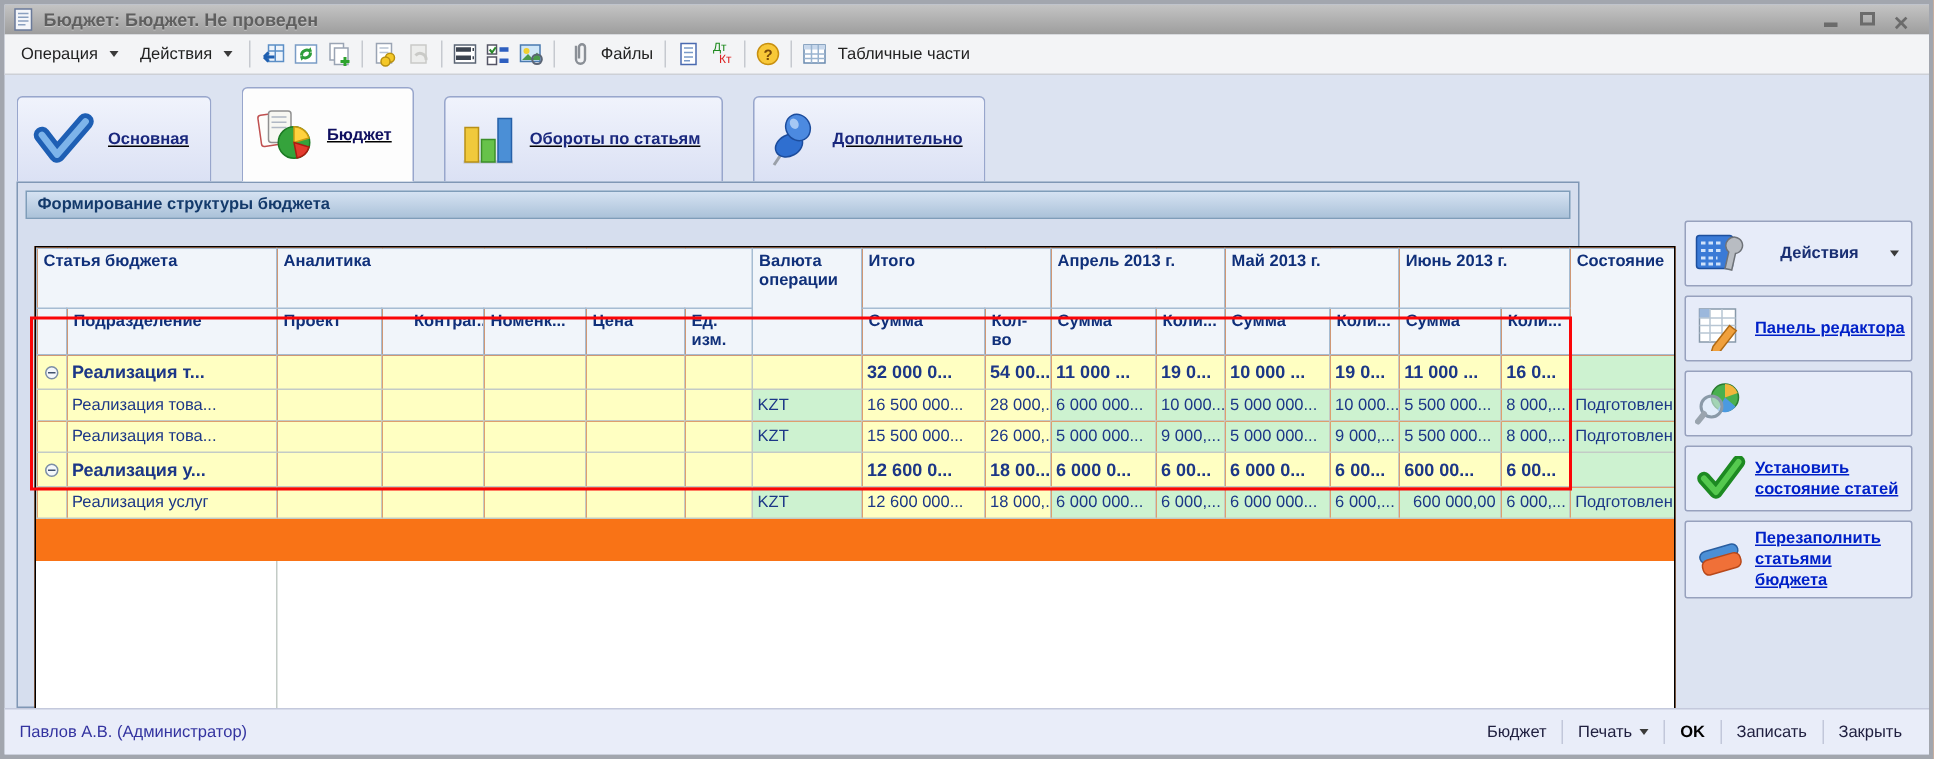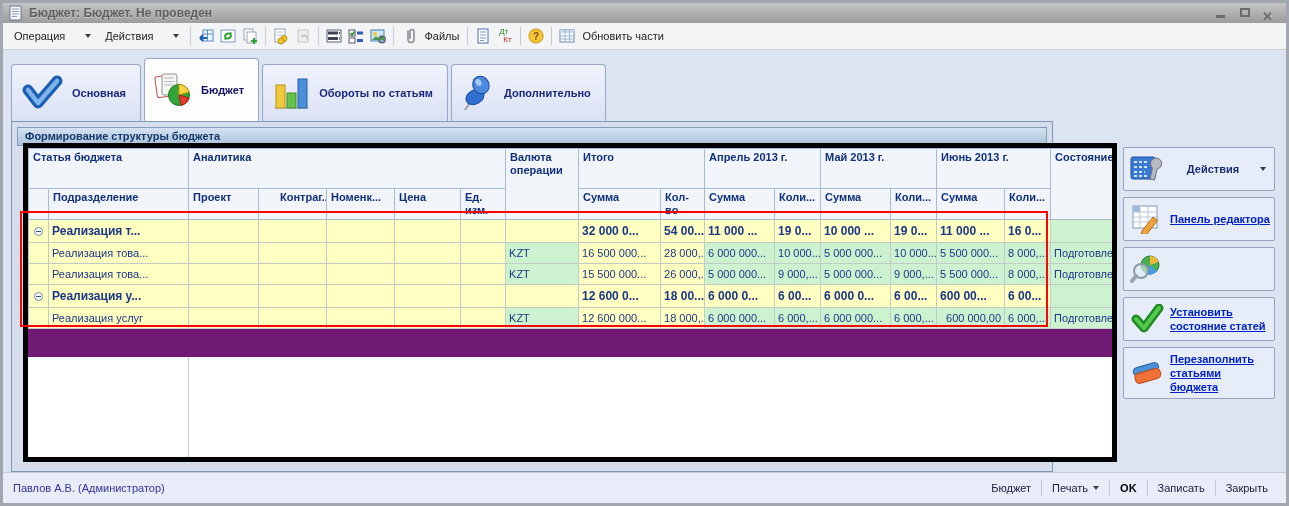--- a/index.html
+++ b/index.html
@@ -14,46 +14,46 @@
                      text-shadow:0 1px 0 rgba(255,255,255,.35); }
   .win-btns { display:flex; gap:10px; align-items:center; padding-right:4px; }
   .win-btn { width:14px; height:12px; position:relative; cursor:default; }
   .glyph-min { position:absolute; left:2px; bottom:1px; width:9px; height:3px; background:#6b6b6b; }
   .glyph-max { position:absolute; left:2px; top:1px; width:10px; height:9px; border:2px solid #6b6b6b; }
   .glyph-close { color:#6b6b6b; font-weight:bold; font-size:13px; line-height:12px; }
 
   
   .toolbar { height:27px; background:#f3f4f6; border-bottom:1px solid #cdd0d6;
              display:flex; align-items:center; padding:0 4px; font-size:11px; color:#222; }
-  .tb-menu { display:flex; align-items:center; gap:20px; padding:3px 7px; border-radius:2px; cursor:default; }
+  .tb-menu { display:flex; align-items:center; gap:8px; padding:3px 7px; border-radius:2px; cursor:default; }
   .caret { width:0; height:0; border-left:3px solid transparent; border-right:3px solid transparent;
            border-top:4px solid #3a3a3a; display:inline-block; }
   .tb-sep { width:1px; height:18px; background:#c6c9cf; margin:0 4px; }
   .tb-ico { width:22px; height:20px; display:flex; align-items:center; justify-content:center; border-radius:2px; }
   .tb-label { padding:0 4px; }
   .dtkt { font-size:8px; font-weight:normal; line-height:8px; text-align:left; }
   .dtkt .dt { color:#1f8a1f; } .dtkt .kt { color:#d22; padding-left:4px;margin-top:40px; }
 
   
-  .tabstrip { position:absolute; left:8px; top:55px; height:63px; display:flex; align-items:flex-end; gap:3px; }
+  .tabstrip { position:absolute; left:8px; top:55px; height:63px; display:flex; align-items:flex-end; gap:20px;text-decoration:underline; }
   .tab { height:57px; display:flex; align-items:center; gap:8px; padding:0 14px 0 8px;
          background:linear-gradient(#f0f3fc,#dbe1f4); border:1px solid #98a6cc; border-bottom:none;
          border-radius:4px 4px 0 0; font-size:11px; font-weight:bold; color:#19277d; cursor:default; }
   .tab.active { height:63px; background:#fdfdfd; color:#101060; position:relative; z-index:3; }
 
   
   .panel { position:absolute; left:8px; top:118px; width:1042px; height:351px;
            background:#d6deee; border:1px solid #8097b5; }
   .caption { position:absolute; left:5px; top:5px; right:5px; height:19px;
              background:linear-gradient(#d5e2f2,#abc2d9); border:1px solid #7f9db9;
              font-size:11px; font-weight:bold; color:#143a6b; line-height:17px; padding-left:7px; }
 
   
-  .grid-box { position:absolute; left:11px; top:21px; width:1094px; height:319px;
-              background:#701a75; border:5px solid #000000; overflow:hidden; }
+  .grid-box { position:absolute; left:11px; top:42px; width:1094px; height:319px;
+              background:#f97316; border:1px solid #000000; overflow:hidden; }
   table.grid { border-collapse:collapse; table-layout:fixed; width:1092px; }
   table.grid th, table.grid td { border:1px solid #c3cbc6; overflow:hidden; white-space:nowrap; }
   table.grid th { border-color:#a6bcd2; background:#f1f5fa; color:#10307a; font-size:11px;
                   font-weight:bold; text-align:left; vertical-align:top; padding:2px 4px; line-height:13px; }
   tr.hrow1 th { height:40px; } tr.hrow2 th { height:28px; }
   table.grid td { font-size:11px; color:#1c3787; padding:1px 3px; height:21px; }
   tr.group td { height:23px; font-size:12px; font-weight:bold; }
   td.y { background:#ffffc2; } td.g { background:#cdf2d0; }
   td.art-c { padding-left:17px; }
   .expander { display:inline-block; width:9px; height:9px; border:1px solid #7c8ea6; border-radius:50%;
@@ -206,21 +206,21 @@
       </svg>
     </span>
     <span class="tb-sep"></span>
     <span class="tb-ico">
       <svg width="18" height="18">
         <rect x="2" y="3" width="14" height="12" fill="#fff" stroke="#6a8ab0"></rect>
         <rect x="2" y="3" width="14" height="3" fill="#c8d8ec"></rect>
         <path d="M2 9 h14 M2 12 h14 M7 3 v12 M11.5 3 v12" stroke="#9ab4d0"></path>
       </svg>
     </span>
-    <span class="tb-label">Обновить части</span>
+    <span class="tb-label">Табличные части</span>
   </div>
 
   <div class="tabstrip">
     <div class="tab">
       <svg width="44" height="38">
         <path d="M8 16 L18 29 L37 7" fill="none" stroke="#1e5fb4" stroke-width="11" stroke-linecap="round" stroke-linejoin="round"></path>
         <path d="M8 16 L18 29 L37 7" fill="none" stroke="#7db4ea" stroke-width="4.5" stroke-linecap="round" stroke-linejoin="round"></path>
       </svg>
       <span>Основная</span>
     </div>

